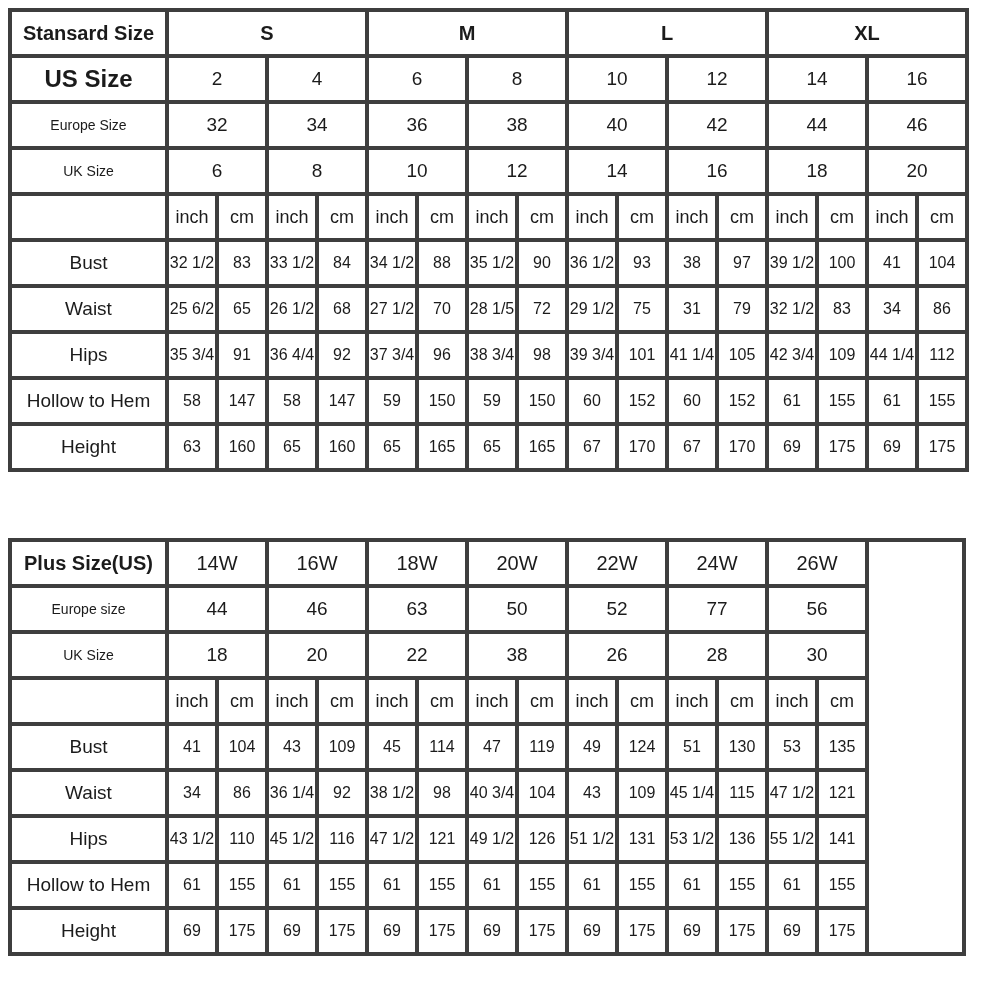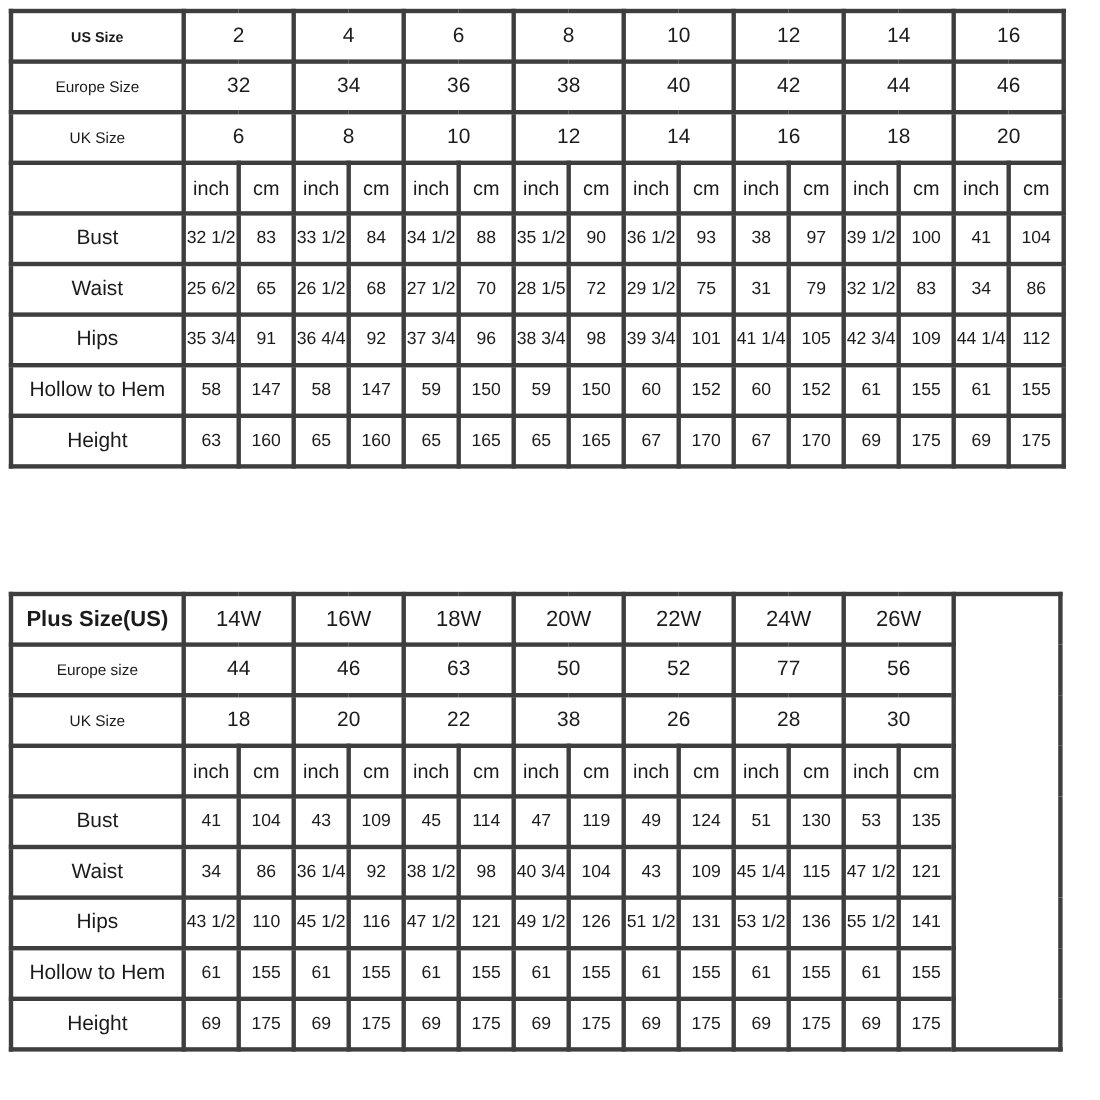--- a/index.html
+++ b/index.html
@@ -35,21 +35,21 @@
   }
   table.size-chart tr { height: 46px; }
   .corner-label {
     font-weight: bold;
     font-size: 20px;
   }
   .group-header { font-size: 20px; }
   #top-table .group-header { font-weight: bold; }
   #plus-table .group-header { font-weight: normal; }
   .size-row-label { font-size: 14px; }
-  .size-row-label.bold { font-weight: bold; font-size: 13px; }
+  .size-row-label.bold { font-weight: bold; font-size: 24px; }
   .size-value { font-size: 19px; }
   .unit-label { font-size: 18px; }
   .measurement-label { font-size: 19px; }
   .measurement-value { font-size: 16px; }
   .empty-cell { background: #ffffff; }
 </style>
 </head>
 <body>
 
 <div class="page">
@@ -67,20 +67,27 @@
         <col style="width: 50px;">
         <col style="width: 50px;">
         <col style="width: 50px;">
         <col style="width: 50px;">
         <col style="width: 50px;">
         <col style="width: 50px;">
         <col style="width: 50px;">
         <col style="width: 50px;">
       </colgroup>
       <tbody>
+        <tr>
+          <td class="corner-label">Stansard Size</td>
+          <td class="group-header" colspan="4">S</td>
+          <td class="group-header" colspan="4">M</td>
+          <td class="group-header" colspan="4">L</td>
+          <td class="group-header" colspan="4">XL</td>
+        </tr>
         <tr>
           <td class="size-row-label bold">US Size</td>
           <td class="size-value" colspan="2">2</td>
           <td class="size-value" colspan="2">4</td>
           <td class="size-value" colspan="2">6</td>
           <td class="size-value" colspan="2">8</td>
           <td class="size-value" colspan="2">10</td>
           <td class="size-value" colspan="2">12</td>
           <td class="size-value" colspan="2">14</td>
           <td class="size-value" colspan="2">16</td>

